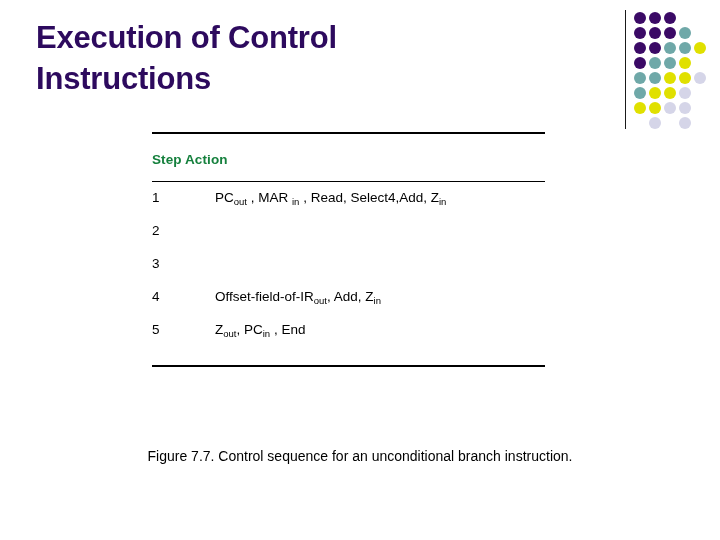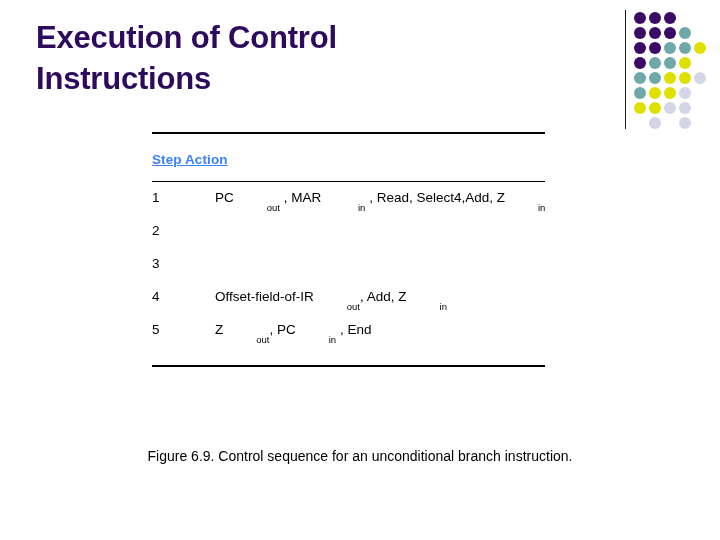--- a/index.html
+++ b/index.html
@@ -63,24 +63,23 @@
   .rule {
     height: 2px;
     background: #000000;
     width: 100%;
   }
   .rule.thin { height: 1px; }
 
   #table-header {
     font-size: 13.5px;
     font-weight: bold;
-    color: #3b82f6;
+    color: #15803d;
     padding: 18px 0 14px 0;
     letter-spacing: 0.1px;
-    text-decoration: underline;
   }
 
   #table-rows {
     padding-top: 8px;
     padding-bottom: 10px;
   }
   .trow {
     display: flex;
     align-items: baseline;
     height: 33px;
@@ -92,22 +91,21 @@
     flex: none;
   }
   .taction {
     flex: 1 1 auto;
     white-space: nowrap;
   }
   .taction sub {
     font-size: 9.5px;
     vertical-align: baseline;
     position: relative;
-    top: 9px;
-    margin-left: 33px;
+    top: 3px;
   }
 
   
   #caption {
     position: absolute;
     left: 0px;
     top: 448px;
     width: 720px;
     text-align: center;
     font-size: 14px;
@@ -177,13 +175,13 @@
         <div class="taction">Offset-field-of-IR<sub>out</sub>,  Add,  Z<sub>in</sub></div>
       </div>
       <div class="trow">
         <div class="tstep">5</div>
         <div class="taction">Z<sub>out</sub>, PC<sub>in</sub> ,  End</div>
       </div>
     </div>
   <div class="rule"></div>
 </div>
 
-<div id="caption">Figure 6.9.  Control sequence for an unconditional branch instruction.</div>
+<div id="caption">Figure 7.7.  Control sequence for an unconditional branch instruction.</div>
 
 </body></html>

